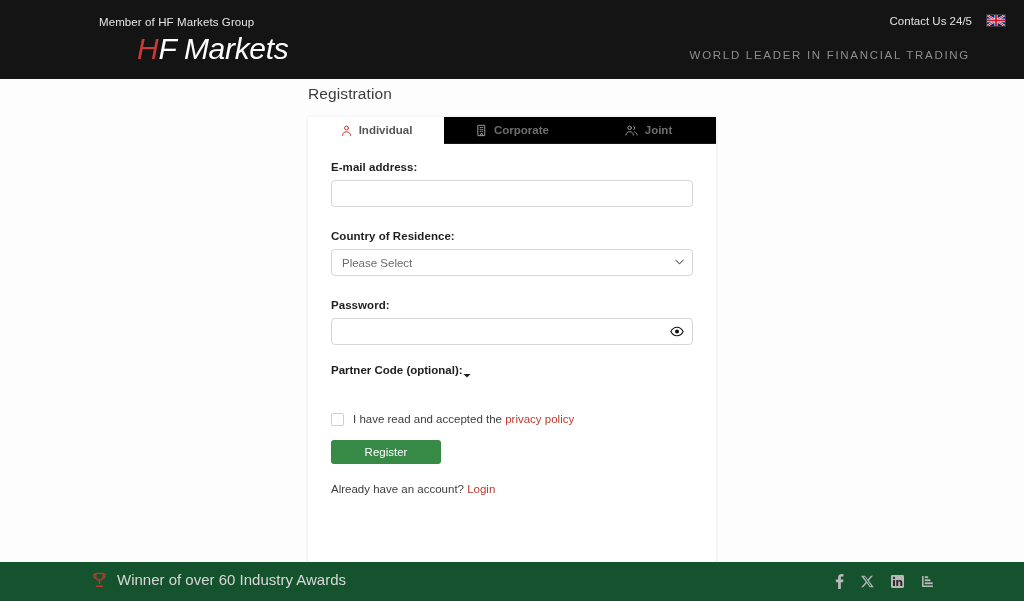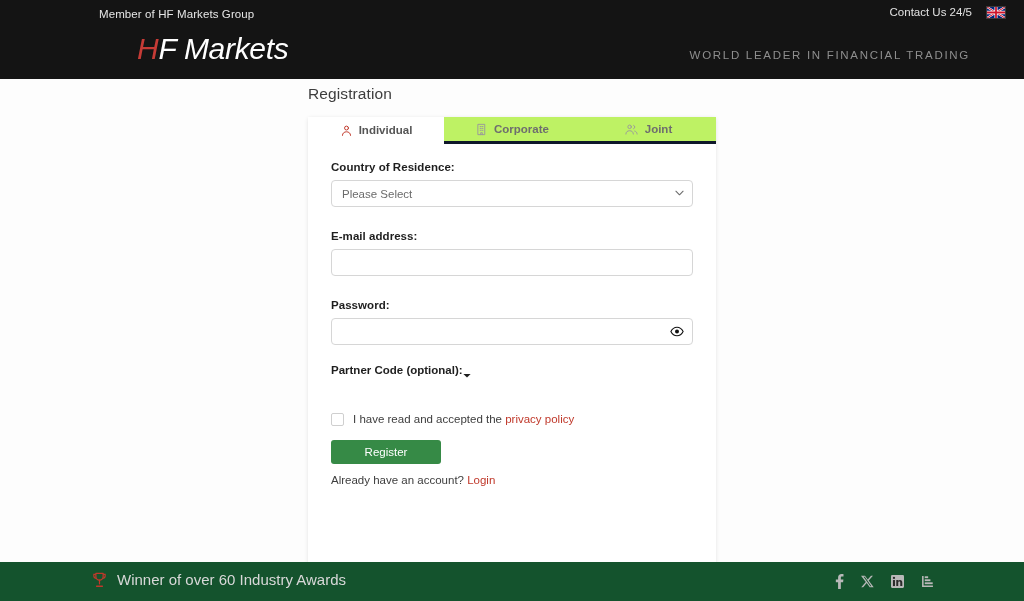--- a/index.html
+++ b/index.html
@@ -11,30 +11,30 @@
     font-family: "Liberation Sans", sans-serif;
   }
   .page { position: relative; width: 1024px; height: 601px; background: #fff; }
 
   
   .header {
     position: absolute; left: 0; top: 0; width: 1024px; height: 79px;
     background: #141414;
   }
   .topbar {
-    position: absolute; left: 0; top: 0; width: 1024px; height: 30px; padding-left: 32px;
+    position: absolute; left: 0; top: 8px; width: 1024px; height: 30px; padding-left: 32px;
   }
   .topbar-left {
     position: absolute; left: 99px; top: 8px;
     font-size: 11.5px; color: #e6e6e6; letter-spacing: .1px;
     white-space: nowrap;
   }
   .topbar-right {
     position: absolute; right: 18px; top: 6px;
-    display: flex; gap: 14px;
+    display: flex; align-items: center; gap: 14px;
   }
   .contact-link {
     font-size: 11.5px; color: #e2e2e2; text-decoration: none; white-space: nowrap;
   }
   .flag-uk {
     position: relative; width: 20px; height: 13px; display: inline-block;
     overflow: hidden; border: 1px solid #3a3a3a; background: #00247d;
   }
   .flag-uk svg { display: block; width: 100%; height: 100%; }
 
@@ -68,22 +68,22 @@
     width: 408px; height: 472px;
     background: #ffffff;
     box-shadow: 0 1px 4px rgba(0,0,0,.10), 0 0 1px rgba(0,0,0,.06);
     border-radius: 2px;
   }
 
   .tabs { display: flex; width: 100%; height: 27px; background: #efefef; }
   .tab {
     flex: 1; display: flex; align-items: center; justify-content: center;
     gap: 6px; font-size: 11.5px; font-weight: bold; color: #6e6e6e;
-    cursor: pointer; background: #bef264; height: 27px;
-    border-bottom: 3px solid #0f172a;
+    cursor: pointer; background: #000000; height: 27px;
+    border-bottom: 1px solid #0f172a;
   }
   .tab.active {
     background: #ffffff; color: #555; border-bottom: 1px solid #ffffff;
   }
   .tab .tab-ico { display: flex; align-items: center; }
   .tab.active .tab-ico svg { stroke: #c0392b; fill: none; }
   .tab .tab-ico svg { stroke: #9a9a9a; fill: none; }
 
   .card-body { padding: 17px 23px 0 23px; }
 
@@ -125,21 +125,21 @@
   .chk {
     width: 13px; height: 13px; border: 1px solid #cfcfcf; border-radius: 2px;
     background: #fff; cursor: pointer; flex: none;
   }
   .consent-text { font-size: 11.5px; color: #3d3d3d; }
   .link-red { color: #c0392b; text-decoration: none; }
 
   .register-btn {
     width: 110px; height: 24px; background: #368a46; border: none;
     border-radius: 3px; color: #fff; font-size: 11.5px; cursor: pointer;
-    font-family: "Liberation Sans", sans-serif; margin-bottom: 10px;
+    font-family: "Liberation Sans", sans-serif; margin-bottom: 19px;
     display: block;
   }
   .have-account { font-size: 11.5px; color: #3d3d3d; }
 
   
   .footer {
     position: absolute; left: 0; top: 562px; width: 1024px; height: 39px;
     background: #14532d;
   }
   .footer-left {
@@ -224,35 +224,35 @@
             </svg>
           </span>
           <span>Joint</span>
         </div>
 
       </div>
 
       <div class="card-body">
 
         <div class="field gap-lg">
+          <div class="field-label">E-mail address:</div>
+          <div class="input-wrap">
+            <input class="txt-input" type="text" placeholder="" style="">
+          </div>
+        </div>
+
+        <div class="field gap-lg">
           <div class="field-label">Country of Residence:</div>
           <div class="input-wrap">
             <input class="sel-input" type="text" readonly="" value="Please Select" style="">
             <span class="sel-caret">
               <svg width="9" height="6" viewBox="0 0 10 6">
                 <path d="M1 1 L5 5 L9 1" fill="none" stroke="#6b6b6b" stroke-width="1.2" stroke-linecap="round" stroke-linejoin="round"></path>
               </svg>
             </span>
-          </div>
-        </div>
-
-        <div class="field gap-lg">
-          <div class="field-label">E-mail address:</div>
-          <div class="input-wrap">
-            <input class="txt-input" type="text" placeholder="" style="">
           </div>
         </div>
 
         <div class="field">
           <div class="field-label">Password:</div>
           <div class="input-wrap">
             <input class="txt-input" type="password" placeholder="" style="">
             <span class="eye-btn">
               <svg width="14" height="11" viewBox="0 0 24 18">
                 <path d="M1.5 9C4 4 7.8 1.6 12 1.6S20 4 22.5 9C20 14 16.2 16.4 12 16.4S4 14 1.5 9Z" fill="none" stroke="#111" stroke-width="1.9"></path>

